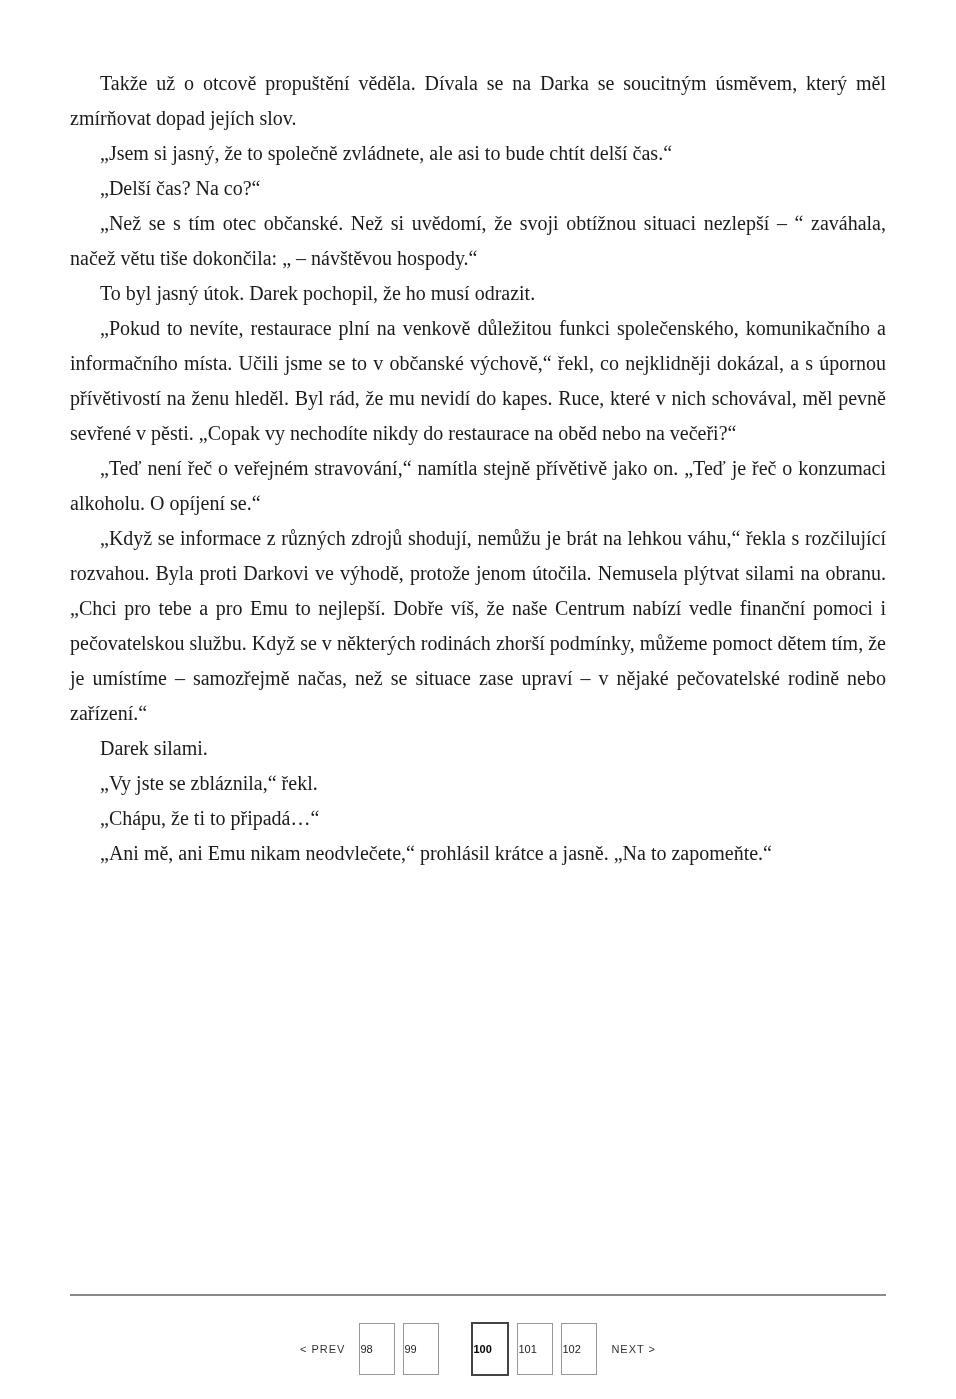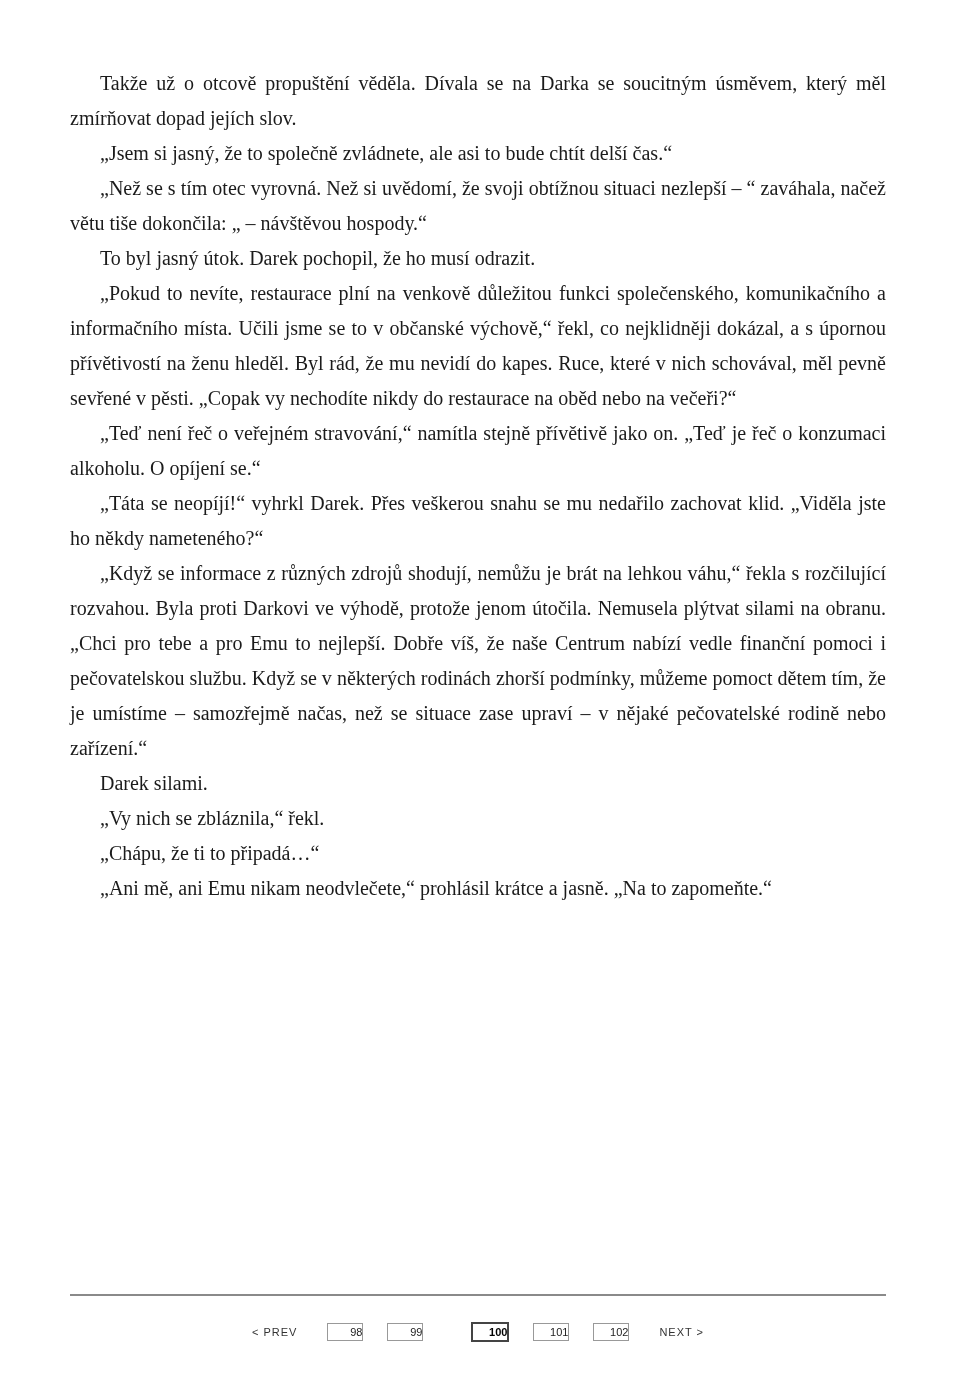--- a/index.html
+++ b/index.html
@@ -41,66 +41,66 @@
     margin: 0;
   }
   .pager {
     position: absolute;
     left: 0;
     right: 0;
     top: 1322px;
     display: flex;
     justify-content: center;
     align-items: center;
-    gap: 24px;
+    gap: 8px;
     font-family: "Liberation Sans", sans-serif;
     font-size: 11px;
     color: #333333;
   }
   .pager-link {
     color: #333333;
     text-decoration: none;
     letter-spacing: 1px;
     cursor: pointer;
     padding: 2px 6px;
   }
   .page-box {
     display: inline-block;
     min-width: 34px;
-    padding: 2px 0;
+    padding: 19px 0;
     border: 1px solid #999999;
-    text-align: right;
+    text-align: left;
     color: #222222;
     cursor: pointer;
     background: #ffffff;
   }
   .page-box.current {
     border: 2px solid #444444;
     font-weight: bold;
     color: #000000;
     cursor: default;
     margin-left: 24px;
   }
 </style>
 </head>
 <body>
 
 <div class="page">
 
   <div class="text-block">
     <p>Takže už o otcově propuštění věděla. Dívala se na Darka se soucitným úsměvem, který měl zmírňovat dopad jejích slov.</p>
     <p>„Jsem si jasný, že to společně zvládnete, ale asi to bude chtít delší čas.“</p>
-    <p>„Než se s tím otec vyrovná. Než si uvědomí, že svoji obtížnou situaci nezlepší – “ zaváhala, načež větu tiše dokončila: „ – návštěvou hospody.“</p>
+    <p>„Delší čas? Na co?“</p>
+    <p>„Než se s tím otec občanské. Než si uvědomí, že svoji obtížnou situaci nezlepší – “ zaváhala, načež větu tiše dokončila: „ – návštěvou hospody.“</p>
     <p>To byl jasný útok. Darek pochopil, že ho musí odrazit.</p>
     <p>„Pokud to nevíte, restaurace plní na venkově důležitou funkci společenského, komunikačního a informačního místa. Učili jsme se to v občanské výchově,“ řekl, co nejklidněji dokázal, a s úpornou přívětivostí na ženu hleděl. Byl rád, že mu nevidí do kapes. Ruce, které v nich schovával, měl pevně sevřené v pěsti. „Copak vy nechodíte nikdy do restaurace na oběd nebo na večeři?“</p>
     <p>„Teď není řeč o veřejném stravování,“ namítla stejně přívětivě jako on. „Teď je řeč o konzumaci alkoholu. O opíjení se.“</p>
-    <p>„Táta se neopíjí!“ vyhrkl Darek. Přes veškerou snahu se mu nedařilo zachovat klid. „Viděla jste ho někdy nameteného?“</p>
     <p>„Když se informace z různých zdrojů shodují, nemůžu je brát na lehkou váhu,“ řekla s rozčilující rozvahou. Byla proti Darkovi ve výhodě, protože jenom útočila. Nemusela plýtvat silami na obranu. „Chci pro tebe a pro Emu to nejlepší. Dobře víš, že naše Centrum nabízí vedle finanční pomoci i pečovatelskou službu. Když se v některých rodinách zhorší podmínky, můžeme pomoct dětem tím, že je umístíme – samozřejmě načas, než se situace zase upraví – v nějaké pečovatelské rodině nebo zařízení.“</p>
     <p>Darek silami.</p>
-    <p>„Vy nich se zbláznila,“ řekl.</p>
+    <p>„Vy jste se zbláznila,“ řekl.</p>
     <p>„Chápu, že ti to připadá…“</p>
     <p>„Ani mě, ani Emu nikam neodvlečete,“ prohlásil krátce a jasně. „Na to zapomeňte.“</p>
   </div>
 
   <hr class="footer-divider">
 
   <nav class="pager">
     <a class="pager-link">&lt; PREV</a>
     <span class="page-box">98</span>
     <span class="page-box">99</span>

